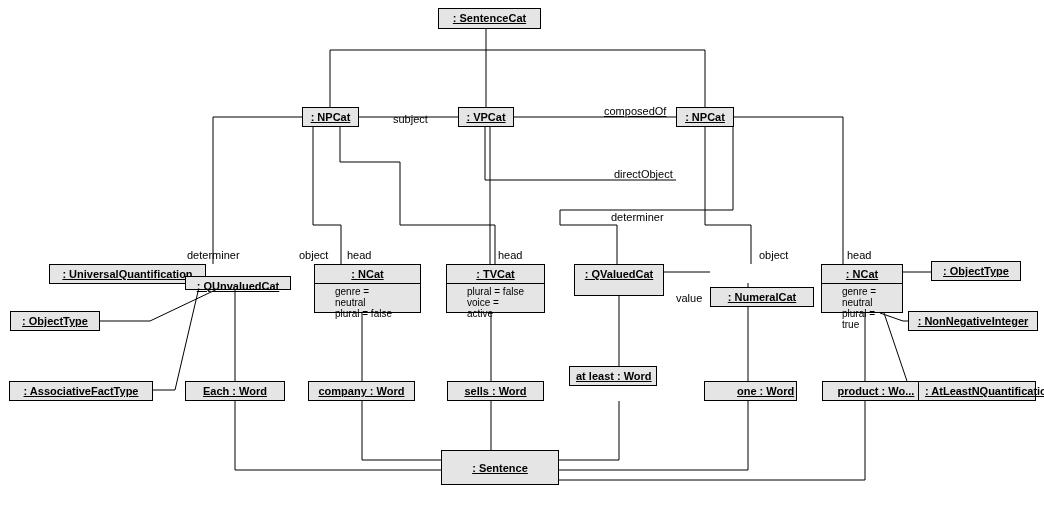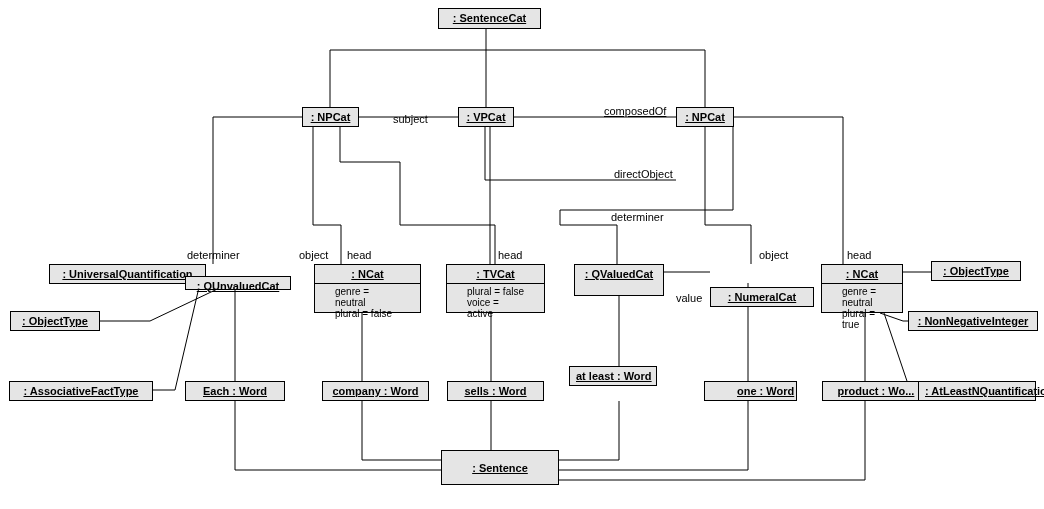--- a/index.html
+++ b/index.html
@@ -195,21 +195,21 @@
 </div>
 
 <div class="node" style="left:9px; top:381px; width:144px; height:20px;">
   <div class="title">: AssociativeFactType</div>
 </div>
 
 <div class="node" style="left:185px; top:381px; width:100px; height:20px;">
   <div class="title">Each : Word</div>
 </div>
 
-<div class="node" style="left:322px; top:381px; width:107px; height:20px;">
+<div class="node" style="left:308px; top:381px; width:107px; height:20px;">
   <div class="title">company : Word</div>
 </div>
 
 <div class="node" style="left:447px; top:381px; width:97px; height:20px;">
   <div class="title">sells : Word</div>
 </div>
 
 <div class="node" style="left:569px; top:366px; width:88px; height:20px;">
   <div class="title">at least : Word</div>
 </div>

